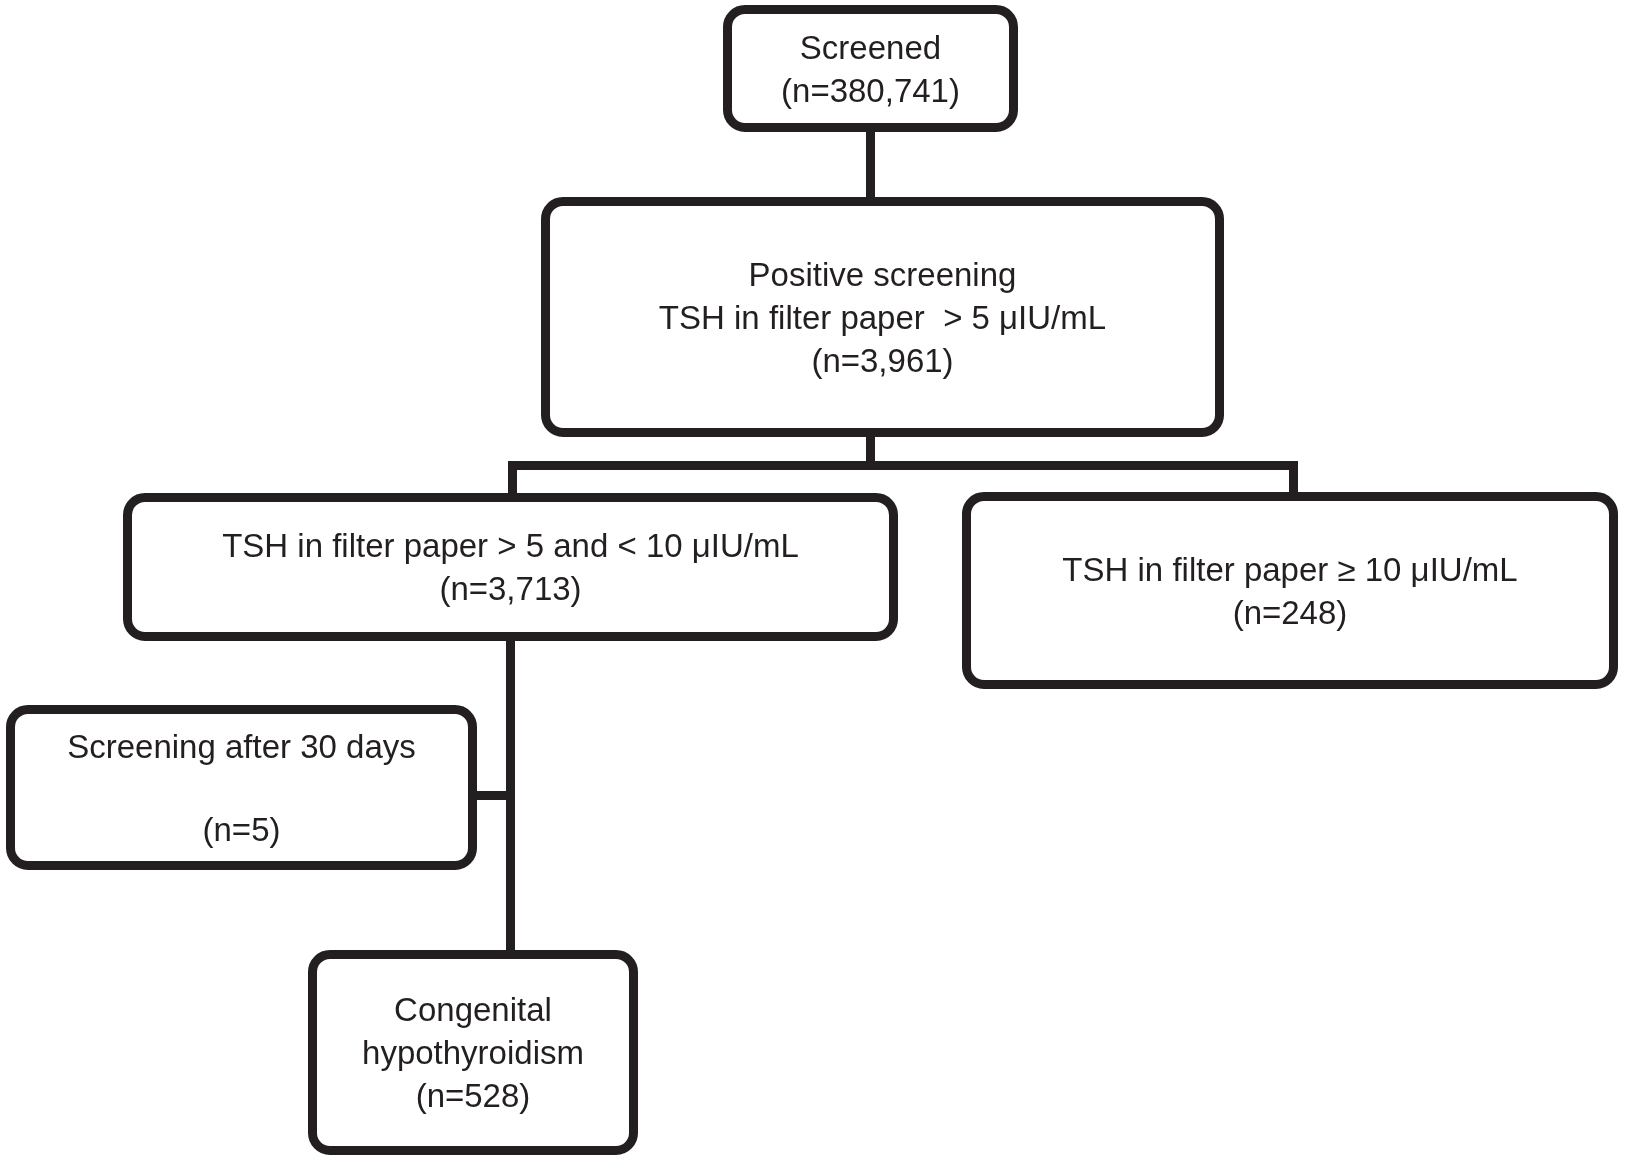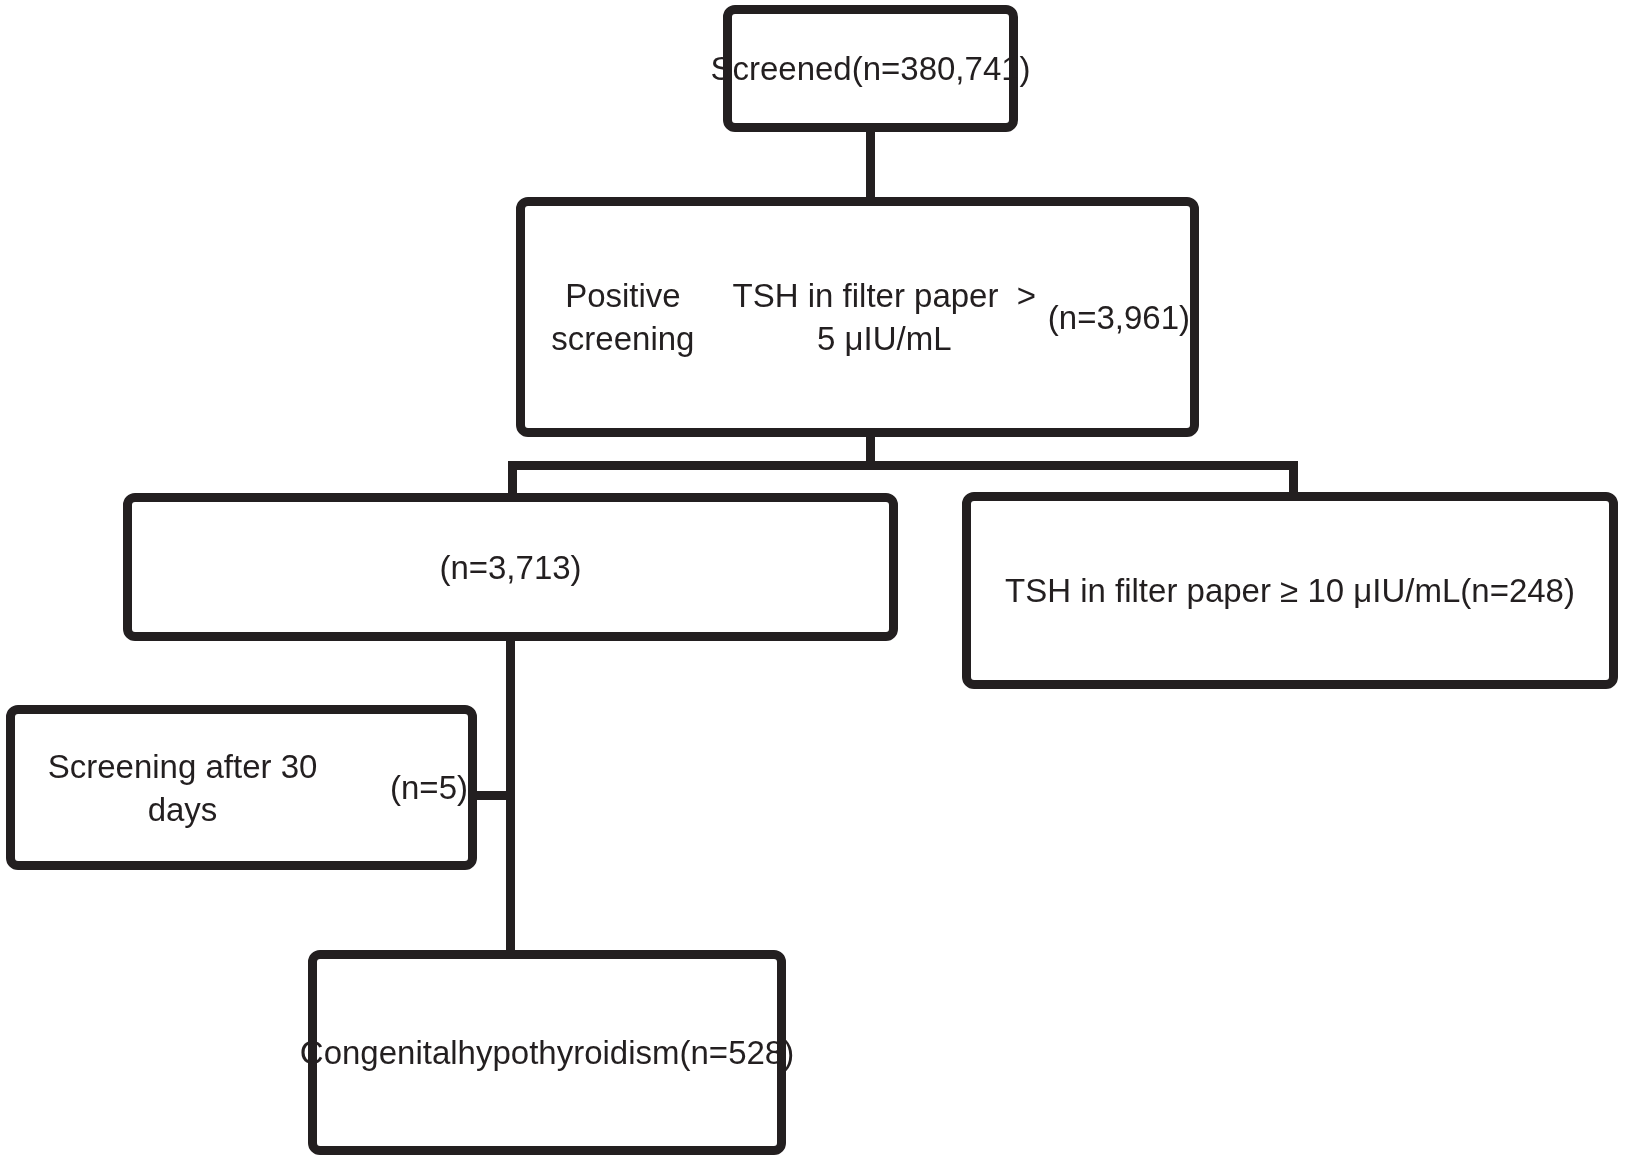--- a/index.html
+++ b/index.html
@@ -12,46 +12,46 @@
     width: 1628px;
     height: 1162px;
     background: var(--bg-color, #ffffff);
     font-family: "Liberation Sans", sans-serif;
     overflow: hidden;
   }
   .node {
     position: absolute;
     box-sizing: border-box;
     border: 9px solid var(--line-color, #231f20);
-    border-radius: 12px;
+    border-radius: 22px;
     background: var(--bg-color, #ffffff);
     display: flex;
-    flex-direction: row;
+    flex-direction: column;
     align-items: center;
     justify-content: center;
     text-align: center;
     color: var(--text-color, #231f20);
     font-size: 33px;
     line-height: 43px;
   }
   .node .txt-line {
     display: block;
     white-space: pre-wrap;
   }
   .connector {
     position: absolute;
     background: var(--line-color, #231f20);
   }
   
   #node-screened      { left: 723px;  top: 5px;    width: 295px; height: 127px; }
-  #node-positive      { left: 516px;  top: 197px;  width: 683px; height: 240px; }
+  #node-positive      { left: 541px;  top: 197px;  width: 683px; height: 240px; }
   #node-tsh-5-10      { left: 123px;  top: 493px;  width: 775px; height: 148px; }
   #node-tsh-ge-10     { left: 962px;  top: 492px;  width: 656px; height: 197px; }
   #node-screening-30  { left: 6px;    top: 705px;  width: 471px; height: 165px; gap: 40px; }
-  #node-congenital    { left: 308px;  top: 950px;  width: 478px; height: 205px; }
+  #node-congenital    { left: 308px;  top: 950px;  width: 330px; height: 205px; }
   
   #conn-v-screened-positive { left: 866px;  top: 132px; width: 9px;   height: 65px; }
   #conn-v-positive-crossbar { left: 866px;  top: 437px; width: 9px;   height: 28px; }
   #conn-crossbar            { left: 508px;  top: 461px; width: 790px; height: 9px;  }
   #conn-stub-left           { left: 508px;  top: 461px; width: 9px;   height: 38px; }
   #conn-stub-right          { left: 1289px; top: 461px; width: 9px;   height: 36px; }
   #conn-v-trunk             { left: 506px;  top: 641px; width: 9px;   height: 312px;}
   #conn-h-screening-30      { left: 477px;  top: 791px; width: 34px;  height: 9px;  }
 </style>
 </head>
@@ -72,20 +72,21 @@
     <span class="txt-line">(n=380,741)</span>
   </div>
 
   <div class="node" id="node-positive">
     <span class="txt-line">Positive screening</span>
     <span class="txt-line">TSH in filter paper  &gt; 5 μIU/mL</span>
     <span class="txt-line">(n=3,961)</span>
   </div>
 
   <div class="node" id="node-tsh-5-10">
+    <span class="txt-line">TSH in filter paper &gt; 5 and &lt; 10 μIU/mL</span>
     <span class="txt-line">(n=3,713)</span>
   </div>
 
   <div class="node" id="node-tsh-ge-10">
     <span class="txt-line">TSH in filter paper ≥ 10 μIU/mL</span>
     <span class="txt-line">(n=248)</span>
   </div>
 
   <div class="node" id="node-screening-30">
     <span class="txt-line">Screening after 30 days</span>

